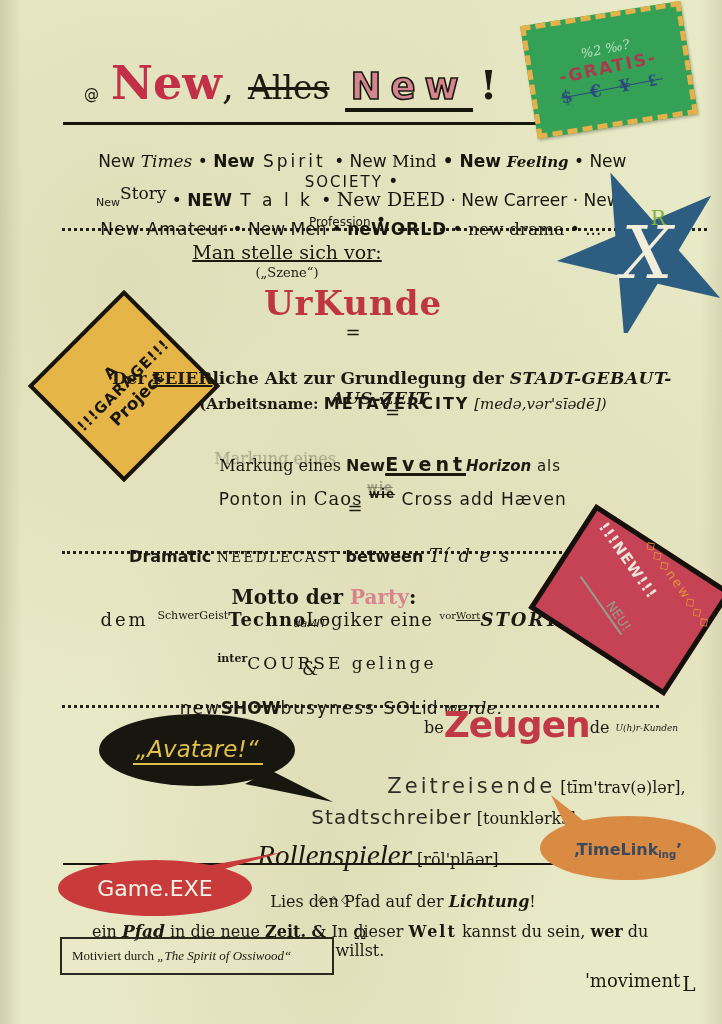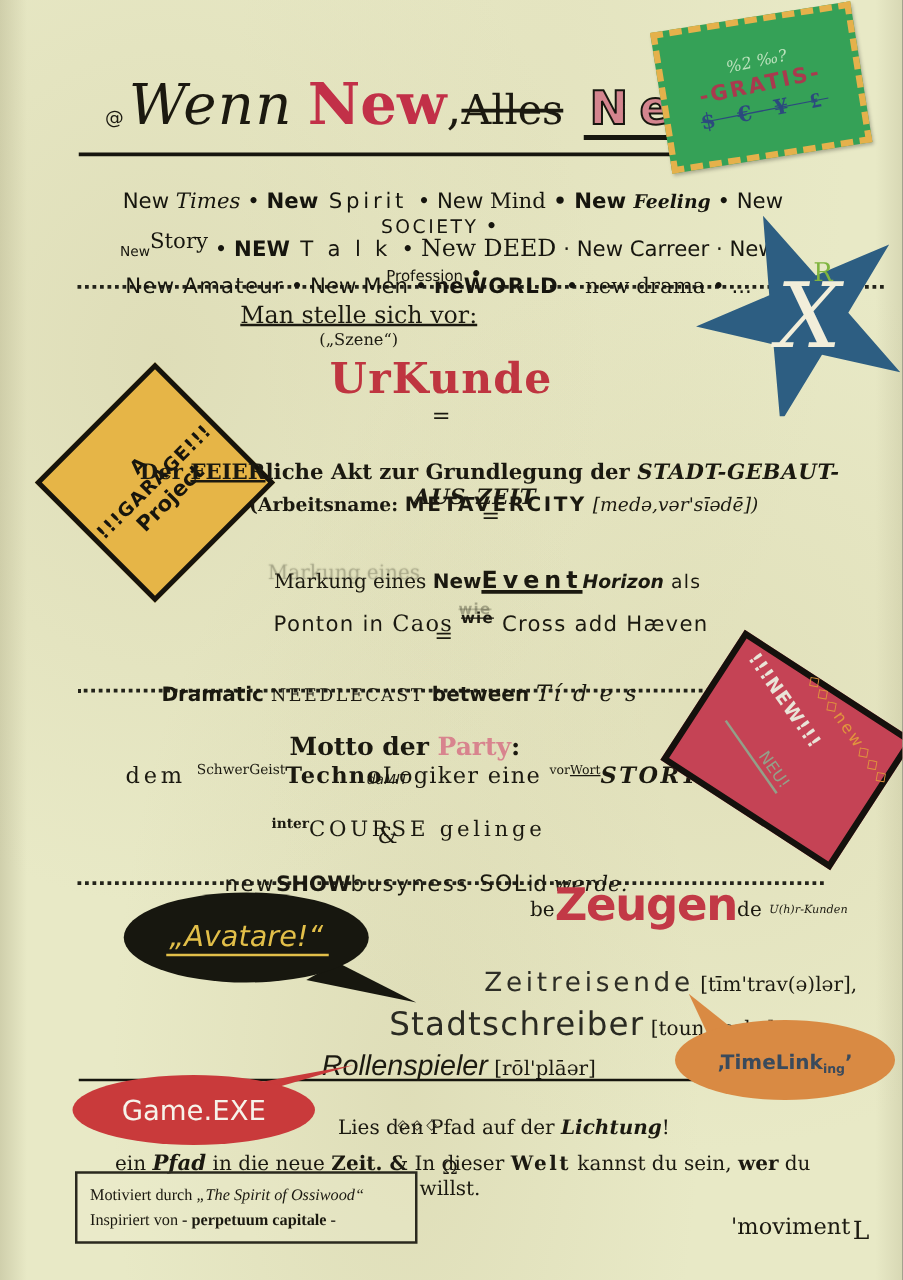--- a/index.html
+++ b/index.html
@@ -34,21 +34,21 @@
   .stamp-pct{color:#bce2bd;font-size:13px;font-style:italic;transform:rotate(-3deg);}
   .stamp-gratis{color:#a93a4e;font-weight:bold;font-size:17px;letter-spacing:2px;font-family:"DejaVu Sans",sans-serif;transform:rotate(-3deg);}
   .stamp-cur{color:#2c4a7e;font-weight:bold;font-size:17px;letter-spacing:6px;text-decoration:line-through;transform:rotate(-2deg);}
 
   
   .title{position:absolute;left:84px;top:56px;display:flex;align-items:baseline;white-space:pre;}
   .t-at{font-size:15px;font-family:"DejaVu Sans",sans-serif;}
   .t-wenn{font-size:45px;font-style:italic;letter-spacing:1px;margin-left:4px;}
   .t-new1{font-size:46px;font-weight:bold;color:#c23048;margin-left:12px;}
   .t-comma{font-size:38px;}
-  .t-alles{font-size:33px;text-decoration:line-through;text-decoration-thickness:3px;}
+  .t-alles{font-size:33px;margin-left:14px;text-decoration:line-through;text-decoration-thickness:3px;}
   .t-new2{font-size:37px;font-weight:bold;letter-spacing:9px;color:#d4858e;-webkit-text-stroke:1.6px #17170f;
     border-bottom:4px solid #17170f;margin-left:16px;padding:0 5px;font-family:"DejaVu Sans",sans-serif;}
   .t-bang{font-size:40px;font-weight:bold;margin-left:7px;}
 
   
   .nl{position:absolute;text-align:center;white-space:pre-wrap;color:#16150e;}
   .nl1{left:64px;top:131px;width:575px;font-size:17px;font-family:"DejaVu Sans",sans-serif;}
   .nl2{left:45px;top:163px;width:605px;font-size:17px;font-family:"DejaVu Sans",sans-serif;}
   .nl3{left:70px;top:199px;width:540px;font-size:17px;font-family:"DejaVu Sans",sans-serif;}
   .w-times{font-family:"DejaVu Serif",serif;font-style:italic;}
@@ -145,23 +145,23 @@
   
   .zeugen{left:424px;top:710px;position:absolute;display:flex;align-items:flex-end;white-space:pre;}
   .z-be{font-size:16px;padding-bottom:4px;}
   .z-zeugen{font-size:36px;font-weight:bold;color:#c23946;font-family:"DejaVu Sans",sans-serif;letter-spacing:-1px;line-height:.85;}
   .z-de{font-size:16px;padding-bottom:4px;}
   .z-uhr{font-size:9px;font-style:italic;padding-bottom:8px;padding-left:6px;}
   .zeit{left:367px;top:755px;position:absolute;white-space:pre;}
   .z-word{font-size:21px;font-family:"DejaVu Sans",sans-serif;letter-spacing:3px;color:#2e2e26;}
   .z-pron{font-size:16px;}
   .stadt{left:291px;top:786px;position:absolute;white-space:pre;}
-  .s-word{font-size:26px;font-family:"DejaVu Sans",sans-serif;letter-spacing:1px;color:#2a2a22;}
+  .s-word{font-size:20px;font-family:"DejaVu Sans",sans-serif;letter-spacing:1px;color:#2a2a22;}
   .rollen{left:237px;top:820px;position:absolute;white-space:pre;}
-  .r-word{font-size:23px;font-style:italic;font-family:Liberation Sans, sans-serif;}
+  .r-word{font-size:29px;font-style:italic;font-family:Liberation Serif, serif;}
 
   
   .licht{left:250px;top:873px;position:absolute;font-size:16px;white-space:pre;}
   .l-lichtung{font-style:italic;font-weight:bold;}
   .diam3{left:318px;top:893px;position:absolute;font-size:11px;letter-spacing:3px;}
   .pfadline{left:55px;top:902px;width:610px;position:absolute;text-align:center;font-size:16px;white-space:pre-wrap;}
   .pf-b{font-weight:bold;}
   .pf-bi{font-weight:bold;font-style:italic;font-size:17px;}
   .pf-welt{font-weight:bold;letter-spacing:2px;}
   .pf-willst{}
@@ -181,21 +181,20 @@
 <div class="poster">
 
   <div class="rule rule-title"></div>
   <div class="dots dots-1"></div>
   <div class="dots dots-2"></div>
   <div class="dots dots-3"></div>
   <div class="rule rule-bottom"></div>
 
   <div class="title">
     <span class="t-at">@</span>
-    <span class="t-wenn">Wenn</span>
     <span class="t-new1">New</span>
     <span class="t-comma">,</span>
     <span class="t-alles">Alles</span>
     <span class="t-new2">New</span>
     <span class="t-bang">!</span>
   </div>
 
   <div class="nl nl1">
     <span>New </span><span class="w-times">Times</span><span> • </span><span class="b">New</span><span class="w-spirit"> Spirit </span><span>• New </span><span class="w-mind">Mind</span><span class="b"> • New </span><span class="w-feeling">Feeling</span><span> • New </span><span class="w-society">SOCIETY</span><span> •</span>
   </div>
@@ -310,19 +309,18 @@
     <span>Lies den Pfad auf der </span><span class="l-lichtung">Lichtung</span><span>!</span>
   </div>
   <div class="diam3">◇◇◇</div>
   <div class="pfadline">
     <span>ein </span><span class="pf-bi">Pfad</span><span> in die neue </span><span class="pf-b">Zeit.</span><span class="pf-b"> &amp; </span><span>In dieser </span><span class="pf-welt">Welt</span><span> kannst du sein, </span><span class="pf-b">wer</span><span> du </span><span class="pf-willst">willst.</span>
   </div>
   <div class="omega">Ω</div>
 
   <div class="credit">
     <div><span>Motiviert durch </span><span class="cr-title">„The Spirit of Ossiwood“</span></div>
-    <div><span>Inspiriert von </span><span class="cr-cap">- perpetuum capitale -</span></div>
   </div>
   <div class="moviment">
     <span>'moviment</span><span class="mv-l">L</span>
   </div>
 
 </div>
 
 </body></html>

